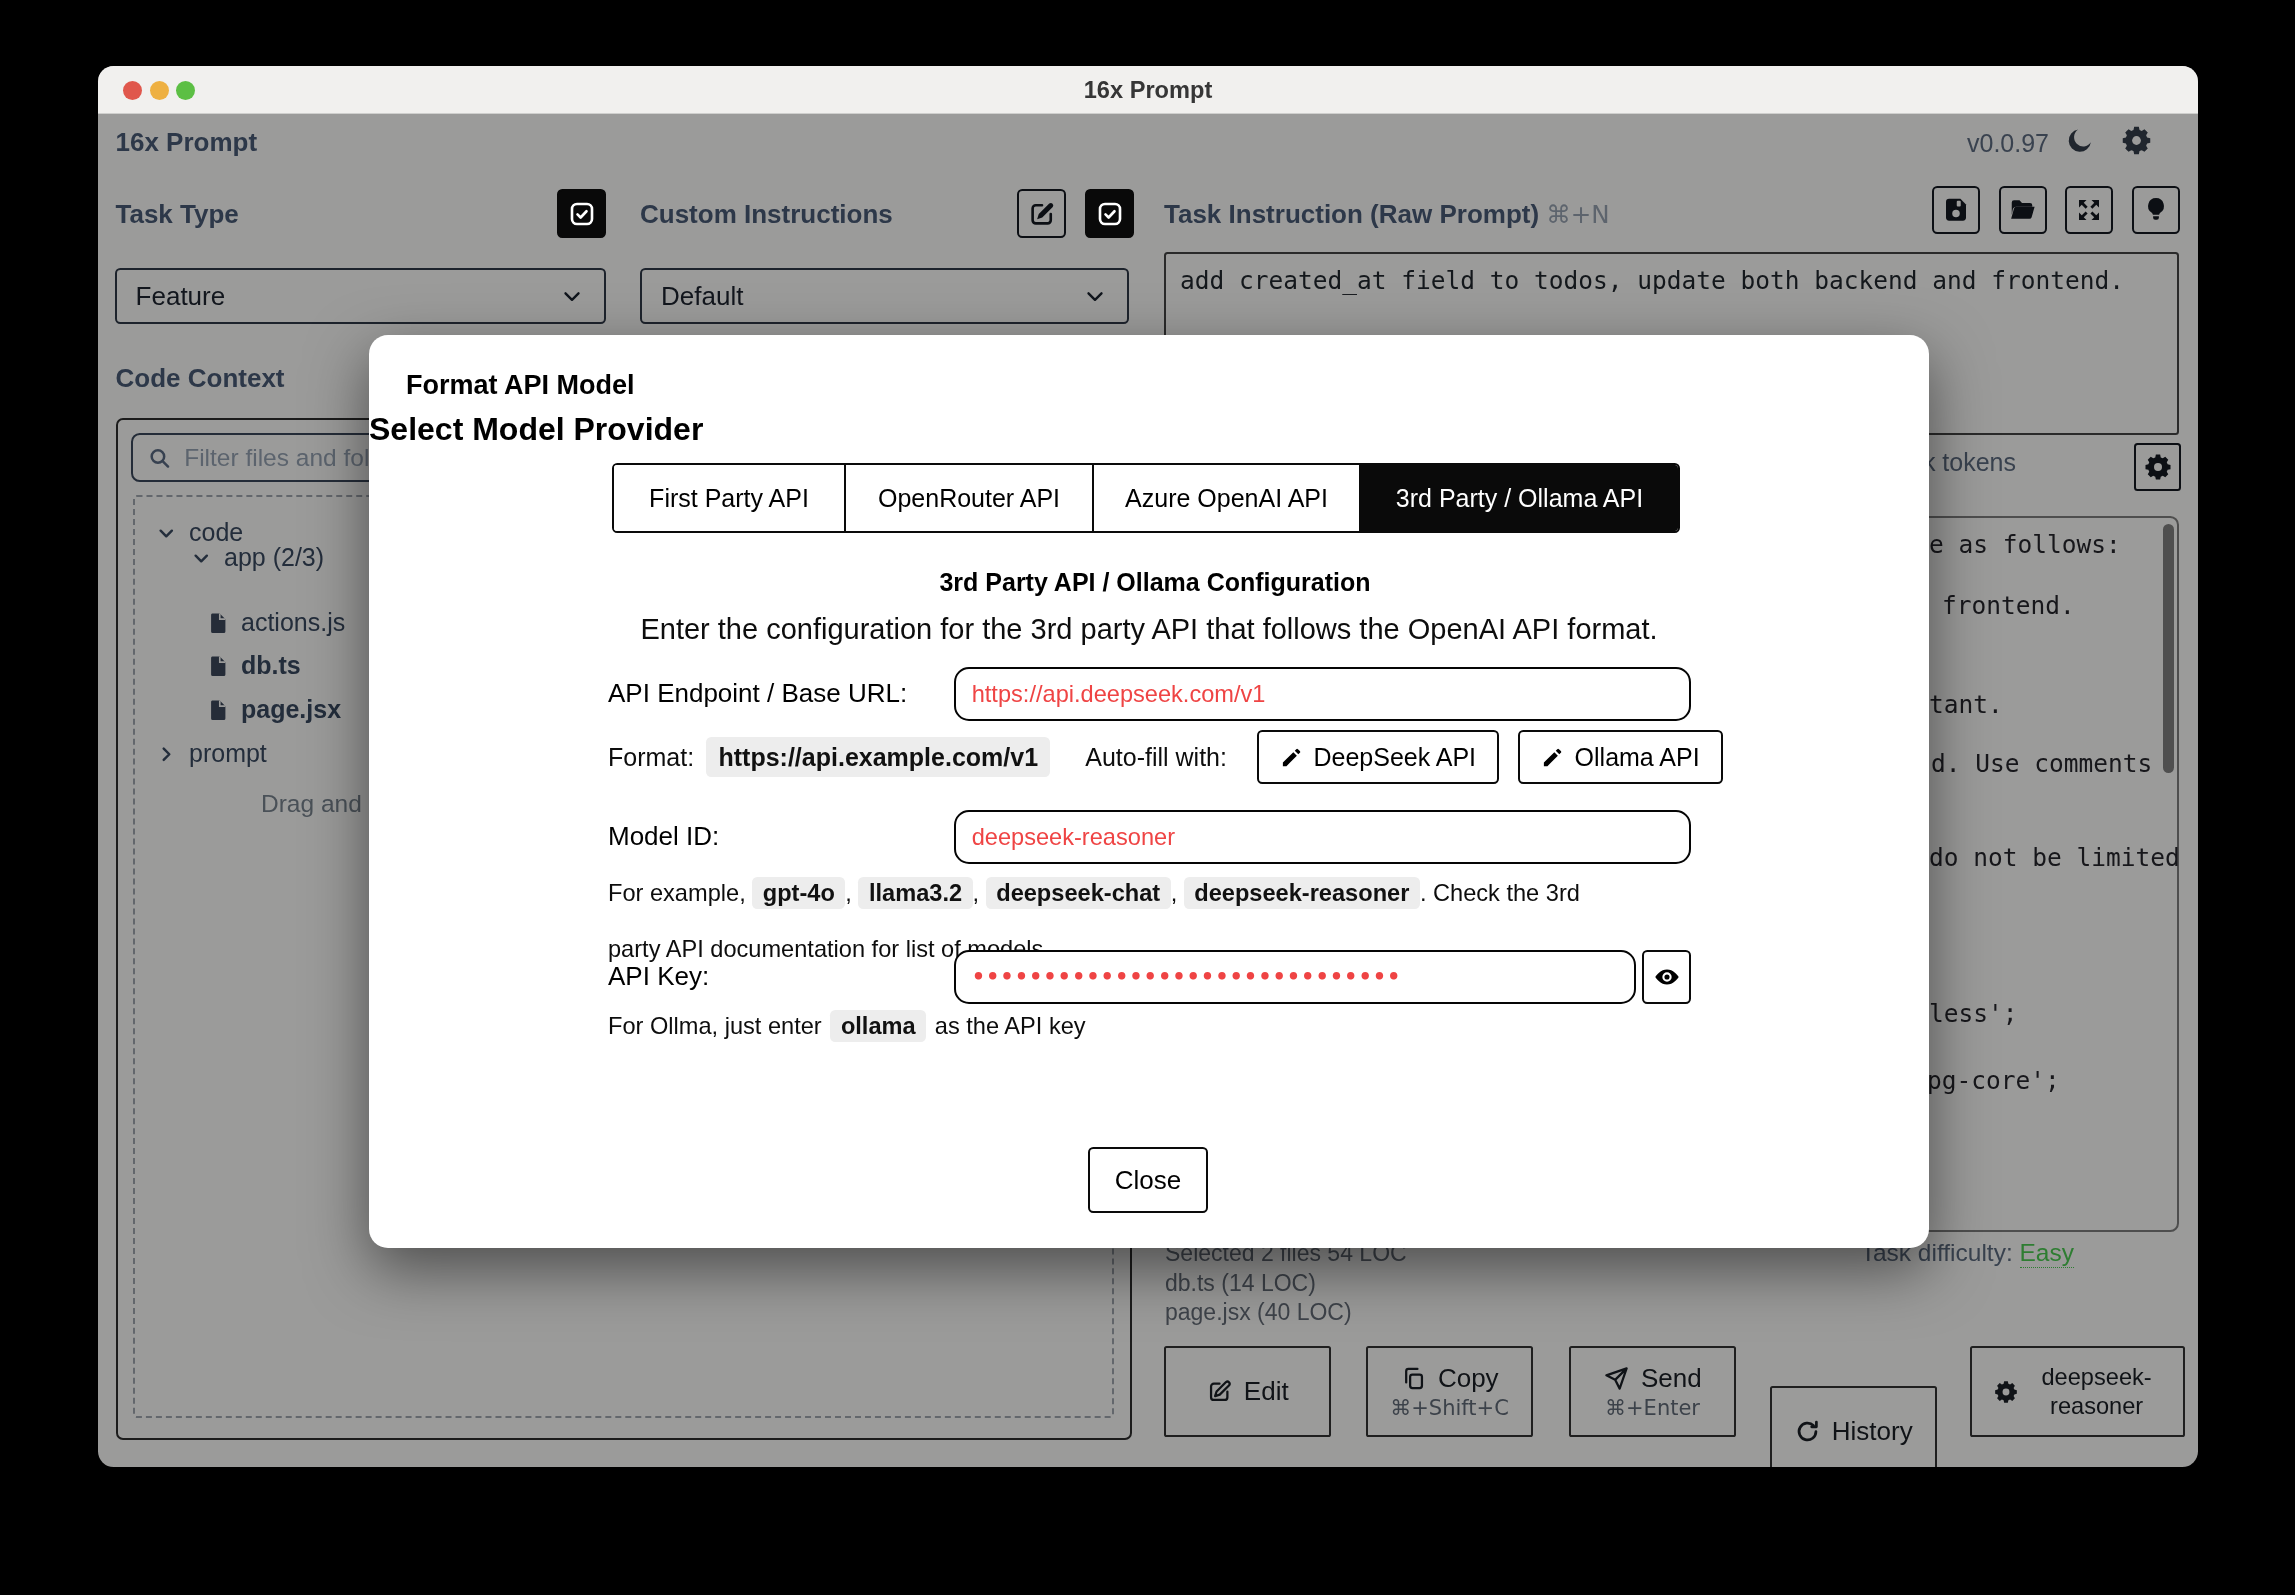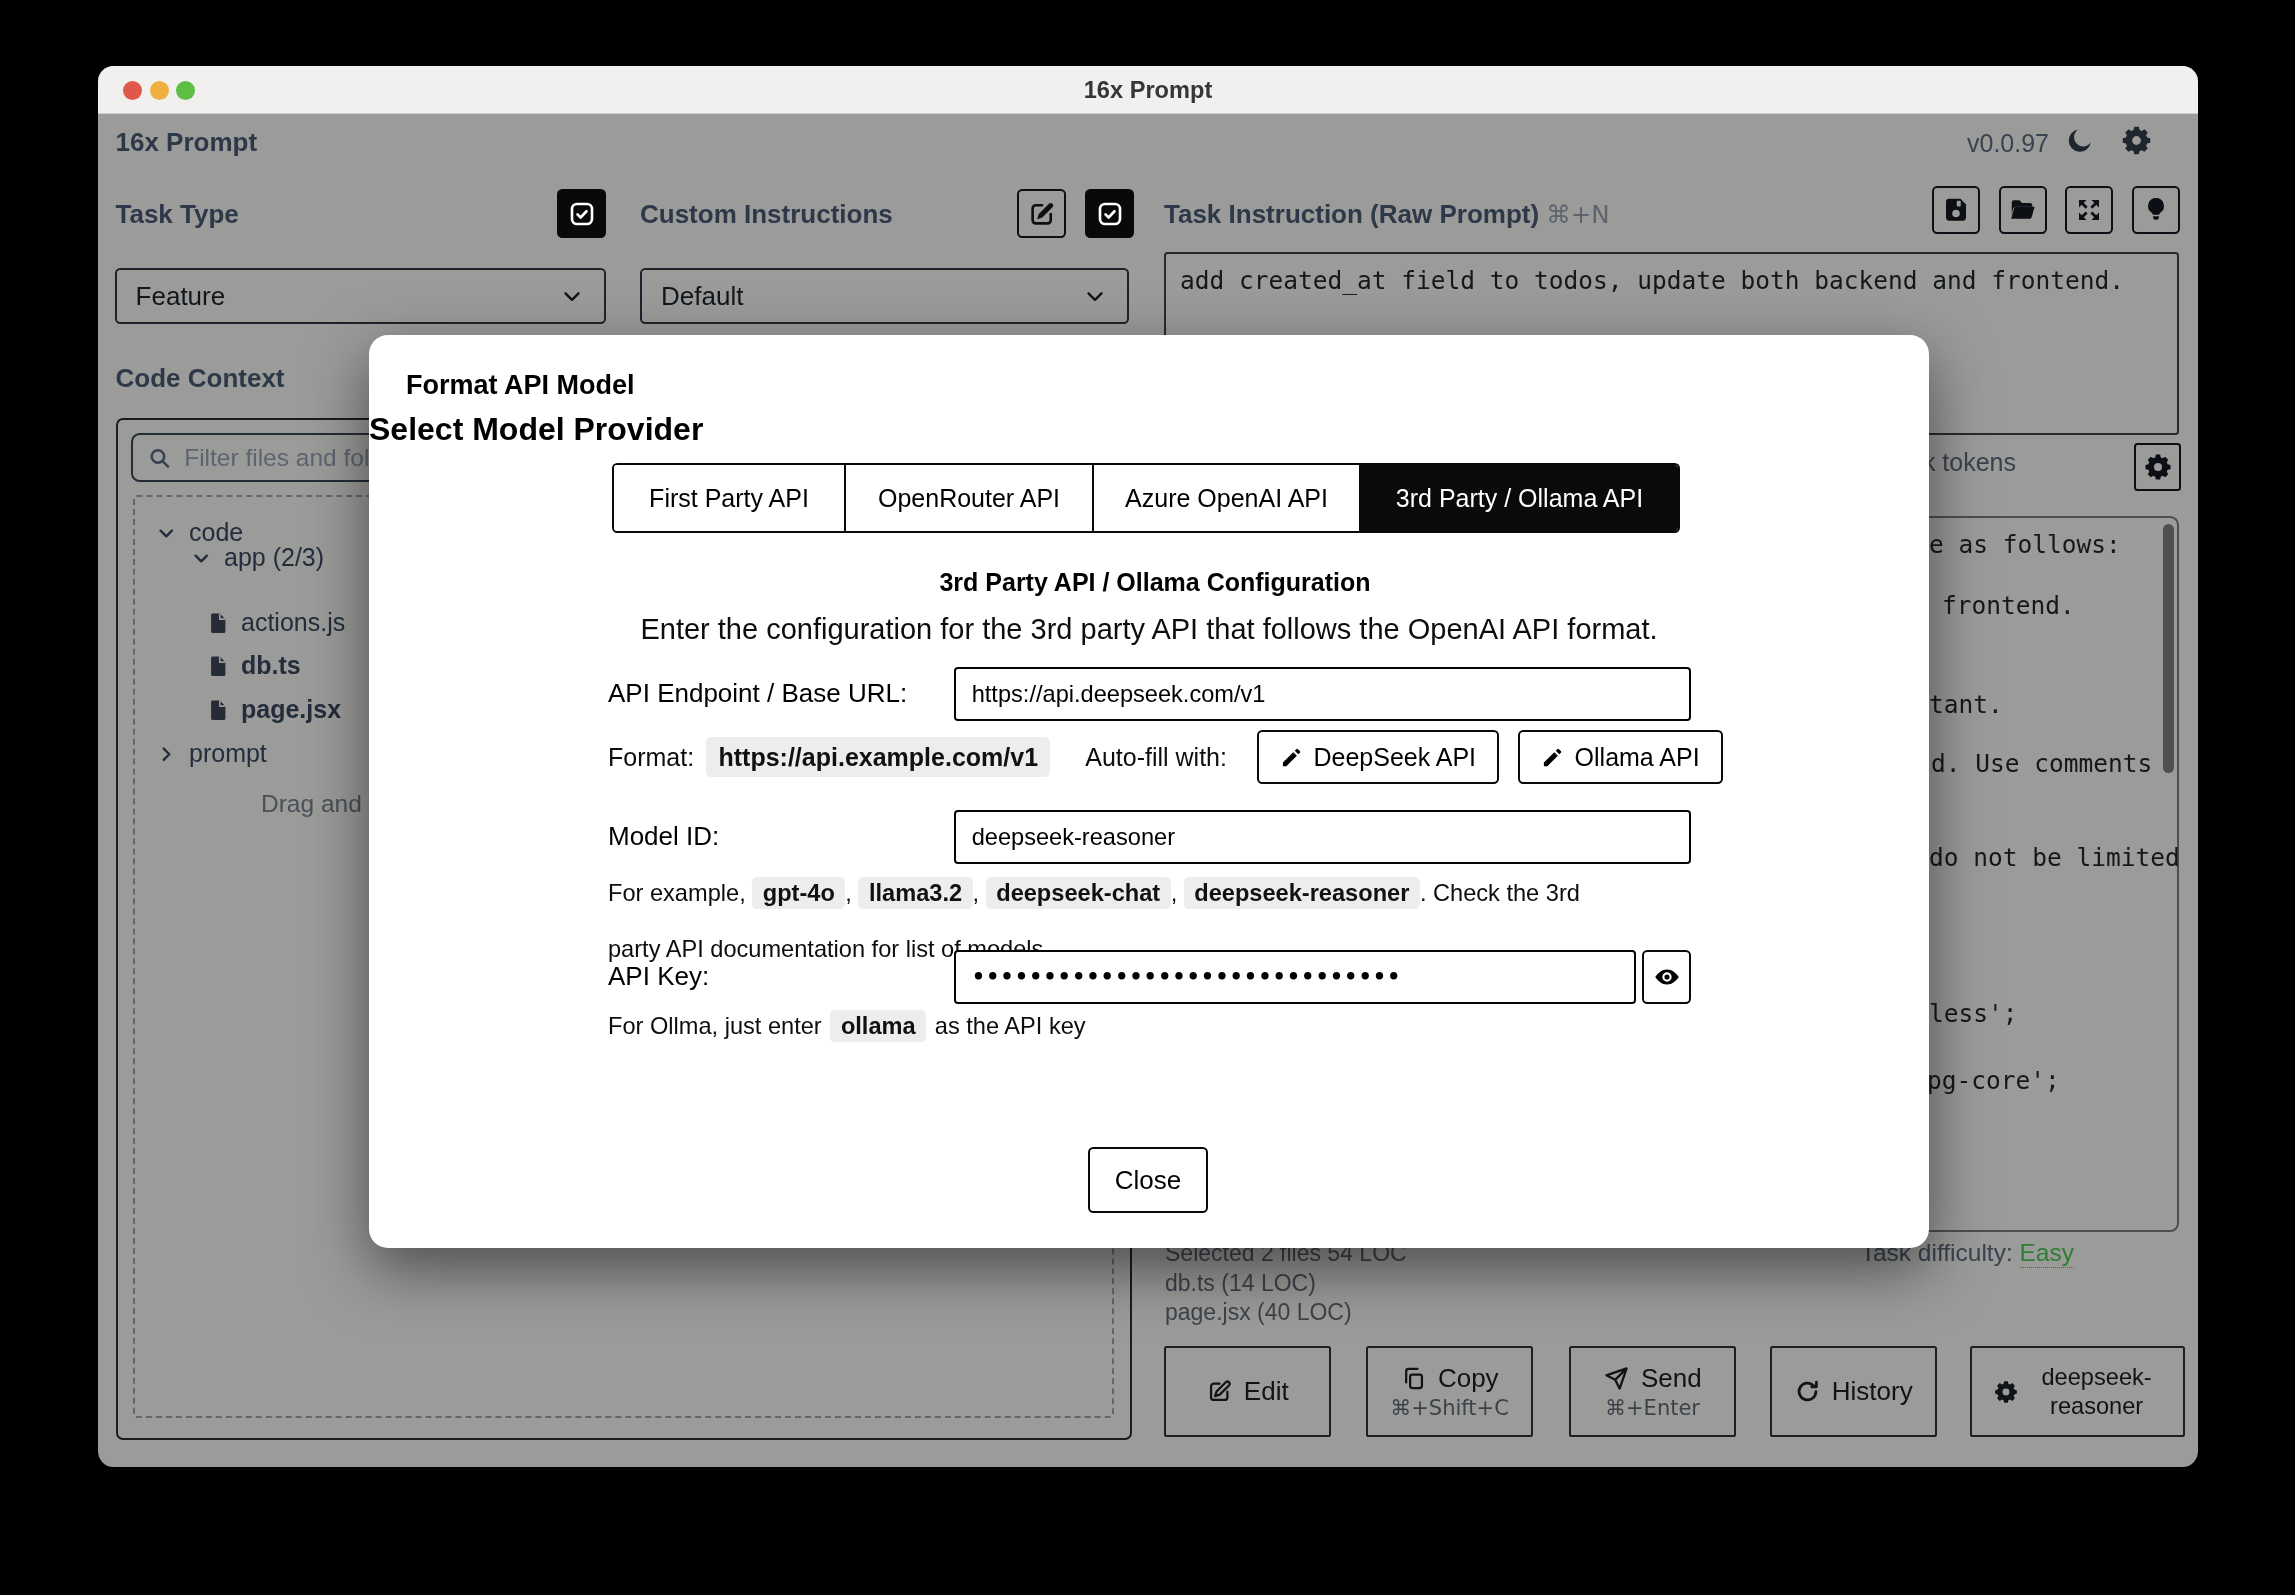--- a/index.html
+++ b/index.html
@@ -75,21 +75,21 @@
   .modal-title{position:absolute;left:37px;top:35px;font-size:27px;font-weight:bold;}
   .modal-heading{position:absolute;left:0;right:0;top:76px;font-size:32px;font-weight:bold;}
   .tabs{position:absolute;left:243px;top:128px;display:flex;border:2.6px solid #0a0a0a;border-radius:5.2px;overflow:hidden;height:70px;}
   .tab{display:flex;align-items:center;justify-content:center;font-size:25px;background:#fff;color:#000;border-left:2.6px solid #0a0a0a;padding:0 8.7px;}
   .tab:first-child{border-left:none;}
   .tab.active{background:#0a0a0a;color:#fff;}
   .t0{width:230px;} .t1{width:248px;} .t2{width:267px;} .t3{width:319px;}
   .modal-sec-title{position:absolute;left:12px;right:0;top:233px;text-align:center;font-size:25px;font-weight:bold;}
   .modal-desc{position:absolute;left:0;right:0;top:278px;text-align:center;font-size:29px;color:#0d0d0d;}
   .form-label{position:absolute;left:239px;font-size:26px;color:#000;}
-  .text-input{position:absolute;left:585px;width:737px;height:54px;border:2.6px solid #050505;border-radius:4px;font-size:23.6px;padding:0 15.7px;outline:none;color:#000000;background:#fff;font-family:"Liberation Sans",sans-serif;}
+  .text-input{position:absolute;left:585px;width:737px;height:54px;border:2.6px solid #050505;border-radius:15px;font-size:23.6px;padding:0 15.7px;outline:none;color:#ef4444;background:#fff;font-family:"Liberation Sans",sans-serif;}
   .chip{background:var(--chip);border-radius:5.2px;padding:2.6px 10.5px;font-size:23.6px;color:#111;font-weight:bold;}
   .format-row{position:absolute;left:239px;top:395px;display:flex;align-items:center;font-size:25px;color:#0d0d0d;}
   .mini-btn{display:flex;align-items:center;gap:10.5px;border:2.6px solid #0a0a0a;border-radius:5.2px;height:54px;padding:0 21px;font-size:25px;background:#fff;}
   .mini-btn svg{width:23px;height:23px;}
   .examples{position:absolute;left:239px;top:530px;width:997px;font-size:23.6px;line-height:56px;color:#0d0d0d;}
   .key-input{letter-spacing:0.9px;font-family:"DejaVu Sans",sans-serif;font-weight:bold;font-size:21px;}
   .eye-btn{position:absolute;left:1273px;top:615px;width:49px;height:54px;border:2.6px solid #0a0a0a;border-radius:5.2px;display:flex;align-items:center;justify-content:center;background:#fff;color:#000;}
   .eye-btn svg{width:28px;height:28px;}
   .ollama-note{position:absolute;left:239px;top:675px;font-size:23.6px;color:#0d0d0d;display:flex;align-items:center;gap:8.7px;}
   .close-btn{position:absolute;left:719px;top:812px;width:120px;height:66px;border:2.6px solid #0a0a0a;border-radius:5.2px;background:#fff;font-size:26px;color:#000;display:flex;align-items:center;justify-content:center;}
@@ -288,21 +288,21 @@
     </div>
     <div class="action-btn" style="left:1471px;width:167px;">
       <div class="action-main">
         <svg viewBox="0 0 24 24" fill="none" stroke="currentColor" stroke-width="2" stroke-linejoin="round">
             <path d="M21 3L10.8 13.2M21 3l-6.2 18-4-7.8L3 9.2z"></path>
           </svg>
         <span>Send</span>
       </div>
       <div class="action-sub">⌘+Enter</div>
     </div>
-    <div class="action-btn" style="left:1672px;width:167px;">
+    <div class="action-btn" style="left:1672px;width:167px;margin-top:40px;">
       <div class="action-main">
         <svg viewBox="0 0 24 24" fill="none" stroke="currentColor" stroke-width="2.4" stroke-linecap="round">
             <path d="M19.5 12a7.5 7.5 0 1 1-2.2-5.3"></path>
             <path d="M19.9 3.6v4.2h-4.2" stroke-linejoin="round"></path>
           </svg>
         <span>History</span>
       </div>
     </div>
     <div class="action-btn" style="left:1872px;width:215px;">
       <div class="model-btn-inner">

